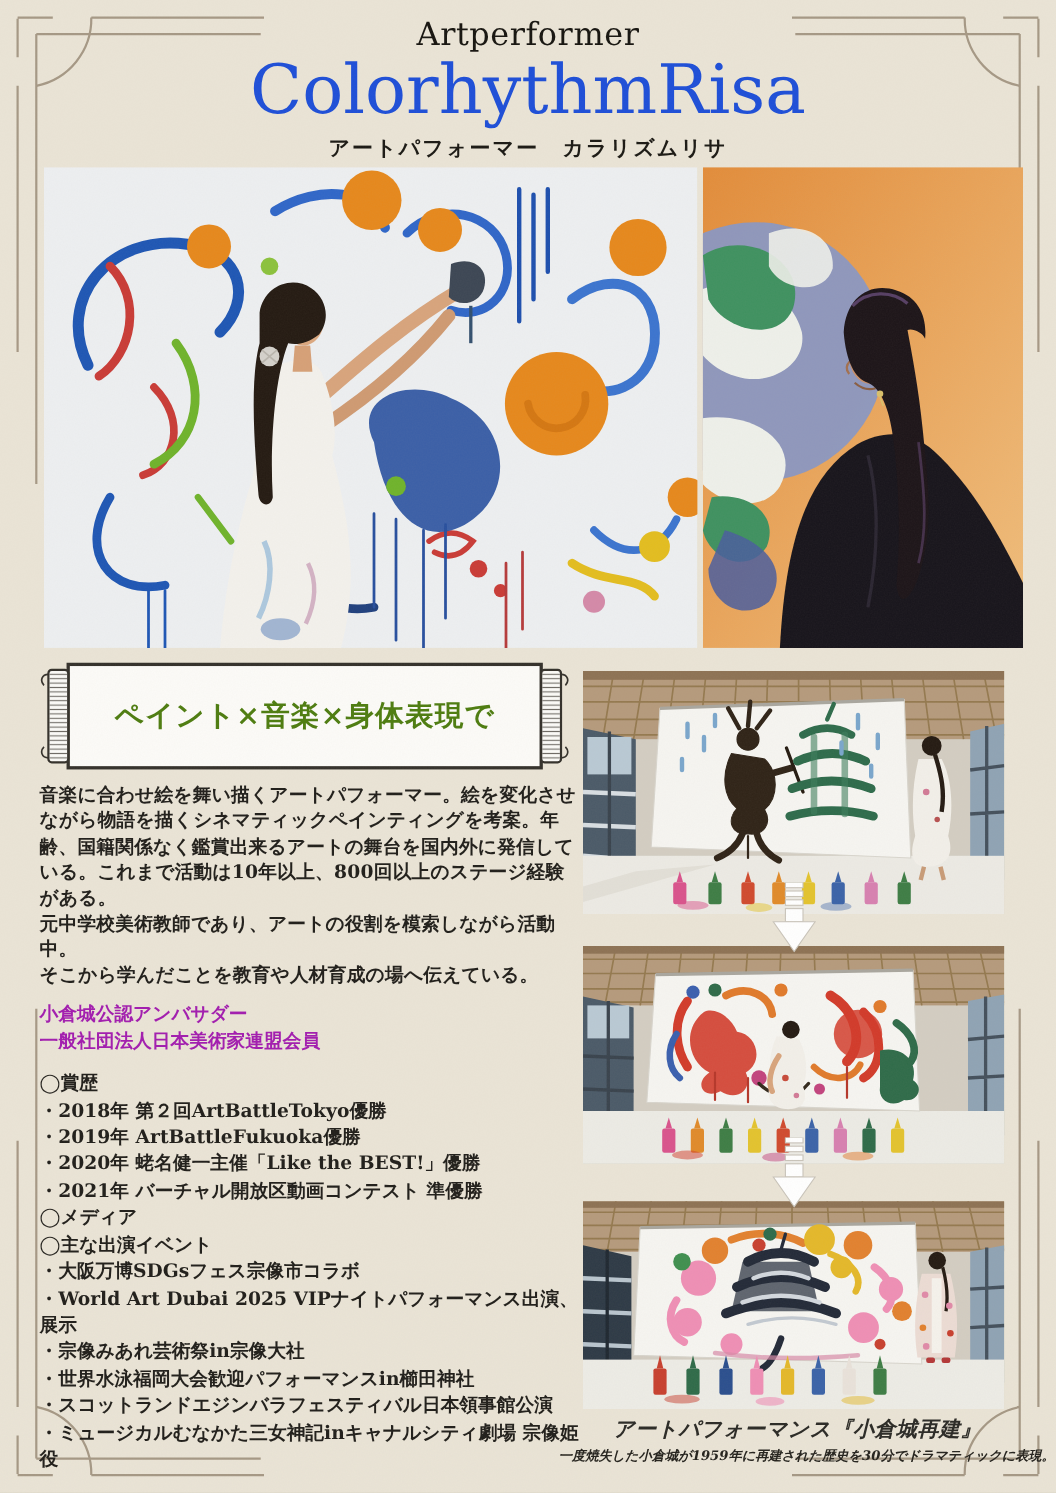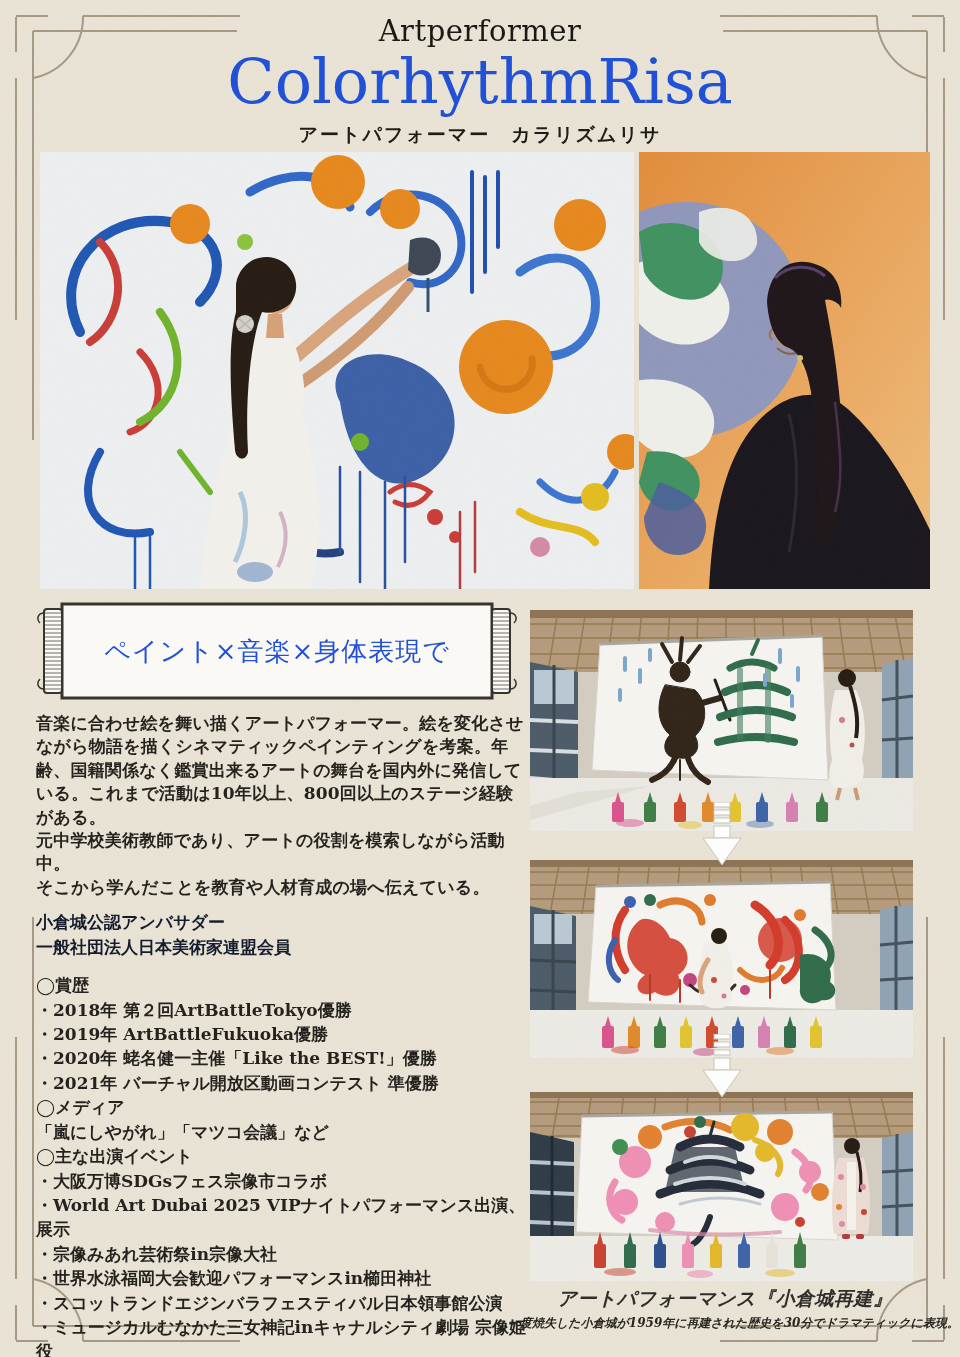--- a/index.html
+++ b/index.html
@@ -18,26 +18,26 @@
 
   
   .hero{position:absolute;left:40px;top:152px;display:flex;gap:5px;z-index:2;}
   .hero svg{display:block;}
 
   
   .leftcol{position:absolute;left:36px;top:599px;width:494px;z-index:2;}
   .banner{position:relative;width:482px;height:104px;}
   .banner svg{position:absolute;inset:0;}
   .banner-text{position:absolute;inset:0;display:flex;flex-direction:column;align-items:center;
-               justify-content:center;font-size:26px;font-weight:400;line-height:37px;
-               letter-spacing:1px;color:#1d4ed8;}
+               justify-content:center;font-size:26px;font-weight:700;line-height:37px;
+               letter-spacing:1px;color:#4d7c0f;}
   .intro{margin-top:9px;font-size:17px;line-height:23.4px;font-weight:700;
          letter-spacing:.2px;word-break:break-all;color:#201e1a;}
   .intro p{margin:0;}
-  .affil{margin-top:11px;font-size:17px;line-height:25px;font-weight:700;color:#0f172a;}
+  .affil{margin-top:11px;font-size:17px;line-height:25px;font-weight:700;color:#a21caf;}
   .lists{margin-top:13px;font-size:17px;font-weight:700;color:#201e1a;}
   .sec-h{line-height:24.4px;}
   .li{line-height:24.4px;word-break:break-all;}
 
   
   .rightcol{position:absolute;left:530px;top:610px;width:383px;height:747px;z-index:2;}
   .rightcol .ph{position:absolute;left:0;}
   .arrow{position:absolute;left:50%;transform:translateX(-50%);z-index:3;}
   .caption{position:absolute;top:676px;left:-22px;width:434px;text-align:center;font-style:italic;}
   .cap-title{font-family:"DejaVu Sans","Liberation Sans",sans-serif;font-size:19px;
@@ -193,21 +193,20 @@
     </div>
 
     <div class="lists">
       <div class="sec-h">◯賞歴</div>
       <div class="li">・2018年 第２回ArtBattleTokyo優勝</div>
       <div class="li">・2019年 ArtBattleFukuoka優勝</div>
       <div class="li">・2020年 蛯名健一主催「Like the BEST!」優勝</div>
       <div class="li">・2021年 バーチャル開放区動画コンテスト 準優勝</div>
 
       <div class="sec-h">◯メディア</div>
-      <div class="li">「嵐にしやがれ」「マツコ会議」など</div>
 
       <div class="sec-h">◯主な出演イベント</div>
       <div class="li">・大阪万博SDGsフェス宗像市コラボ</div>
       <div class="li">・World Art Dubai 2025 VIPナイトパフォーマンス出演、展示</div>
       <div class="li">・宗像みあれ芸術祭in宗像大社</div>
       <div class="li">・世界水泳福岡大会歓迎パフォーマンスin櫛田神社</div>
       <div class="li">・スコットランドエジンバラフェスティバル日本領事館公演</div>
       <div class="li">・ミュージカルむなかた三女神記inキャナルシティ劇場 宗像姫役</div>
 
     </div>

